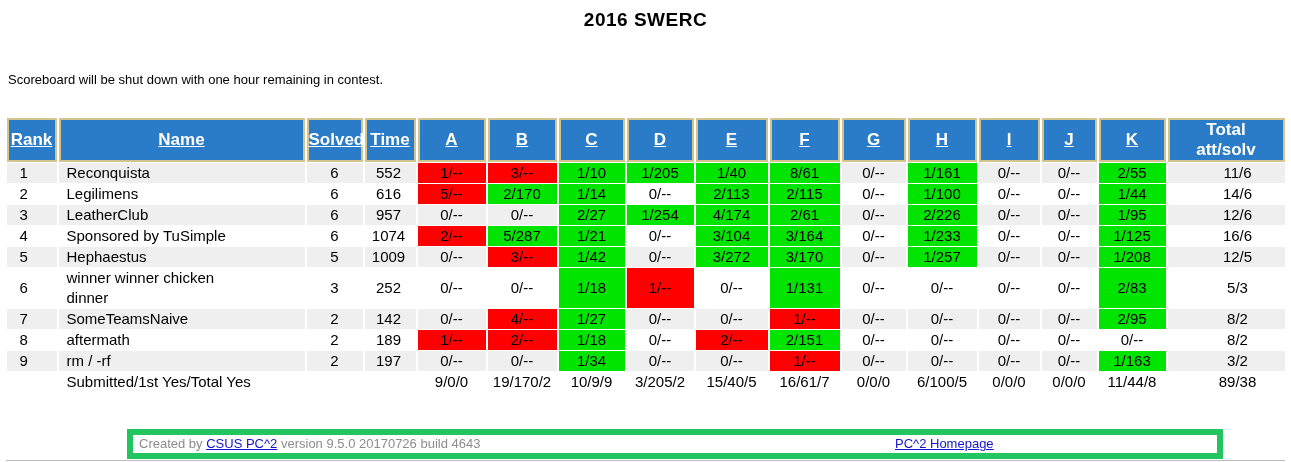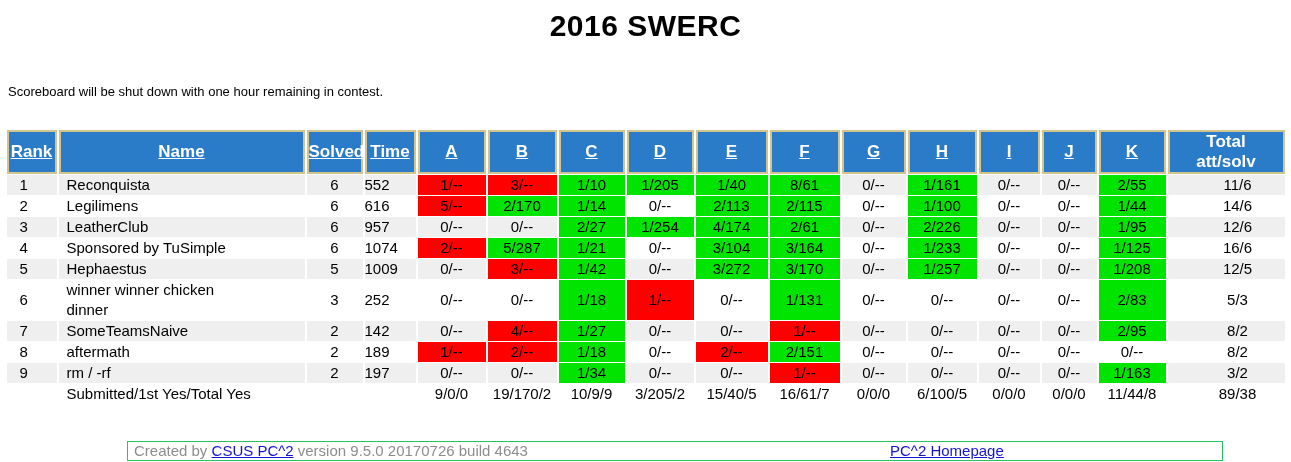--- a/index.html
+++ b/index.html
@@ -2,21 +2,21 @@
 <html style="--header-bg: #2b7cc8; --header-border: #d3c48e; --solved-bg: #00e400; --attempted-bg: #fe0000; --stripe-bg: #efefef;"><head>
 <meta charset="utf-8">
 <style>
   * { box-sizing: border-box; }
   html,body { margin:0; padding:0; background:#fff; }
   body {
     width:1291px; height:462px; overflow:hidden;
     font-family:"Liberation Sans", sans-serif; color:#000;
   }
   .page-title {
-    text-align:center; font-size:30px; font-weight:bold;
+    text-align:center; font-size:19px; font-weight:bold;
     margin:9px 0 0 0; letter-spacing:0.5px;
   }
   .subtitle {
     text-align:left; font-size:13px; margin:41px 0 0 8px;
   }
   table.scoreboard {
     border-collapse:separate; border-spacing:2px 1px;
     table-layout:fixed; width:1279px; margin:30px auto 0 auto;
   }
   th.hdr, th.total-h {
@@ -25,30 +25,30 @@
     color:#fff; font-weight:bold; font-size:17px;
     height:44px; padding:0; text-align:center;
   }
   th.hdr a { color:#fff; text-decoration:underline; cursor:pointer; }
   th.total-h div { line-height:20px; }
   td { font-size:15px; line-height:20px; padding:0; background:#fff; }
   tr.stripe td { background:var(--stripe-bg, #efefef); }
   td.rank  { text-align:left; padding-left:13px; }
   td.name  { text-align:left; padding-left:8px; white-space:pre-line; }
   td.solved{ text-align:center; }
-  td.time  { text-align:left; padding-right:3px; }
+  td.time  { text-align:center; padding-right:3px; }
   td.prob  { text-align:center; }
   td.total { text-align:center; padding-left:23px; }
   table.scoreboard td.green { background:var(--solved-bg, #00e400) !important; }
   table.scoreboard td.red   { background:var(--attempted-bg, #ff0000) !important; }
   .footer-wrap { width:1279px; margin:2px auto 0 auto; }
   .footer-box {
     margin-left:121px; width:1096px;
-    border:1px solid #22c55e;
-    display:flex; font-size:15px; color:#8d8d8d; line-height:16px;margin-top:36px;
+    border:6px solid #22c55e;
+    display:flex; font-size:13px; color:#8d8d8d; line-height:16px;margin-top:36px;
   }
   .f-left  { width:762px; padding:1px 6px; }
   .f-right { padding:1px 0; }
   .footer-box a { color:#1414cc; text-decoration:underline; cursor:pointer; }
   .bottom-rule { border-top:1px solid #bdbdbd; width:1279px; margin:1px auto 0 auto; height:0; }
 </style>
 </head>
 <body>
 
 <h1 class="page-title">2016 SWERC</h1>

